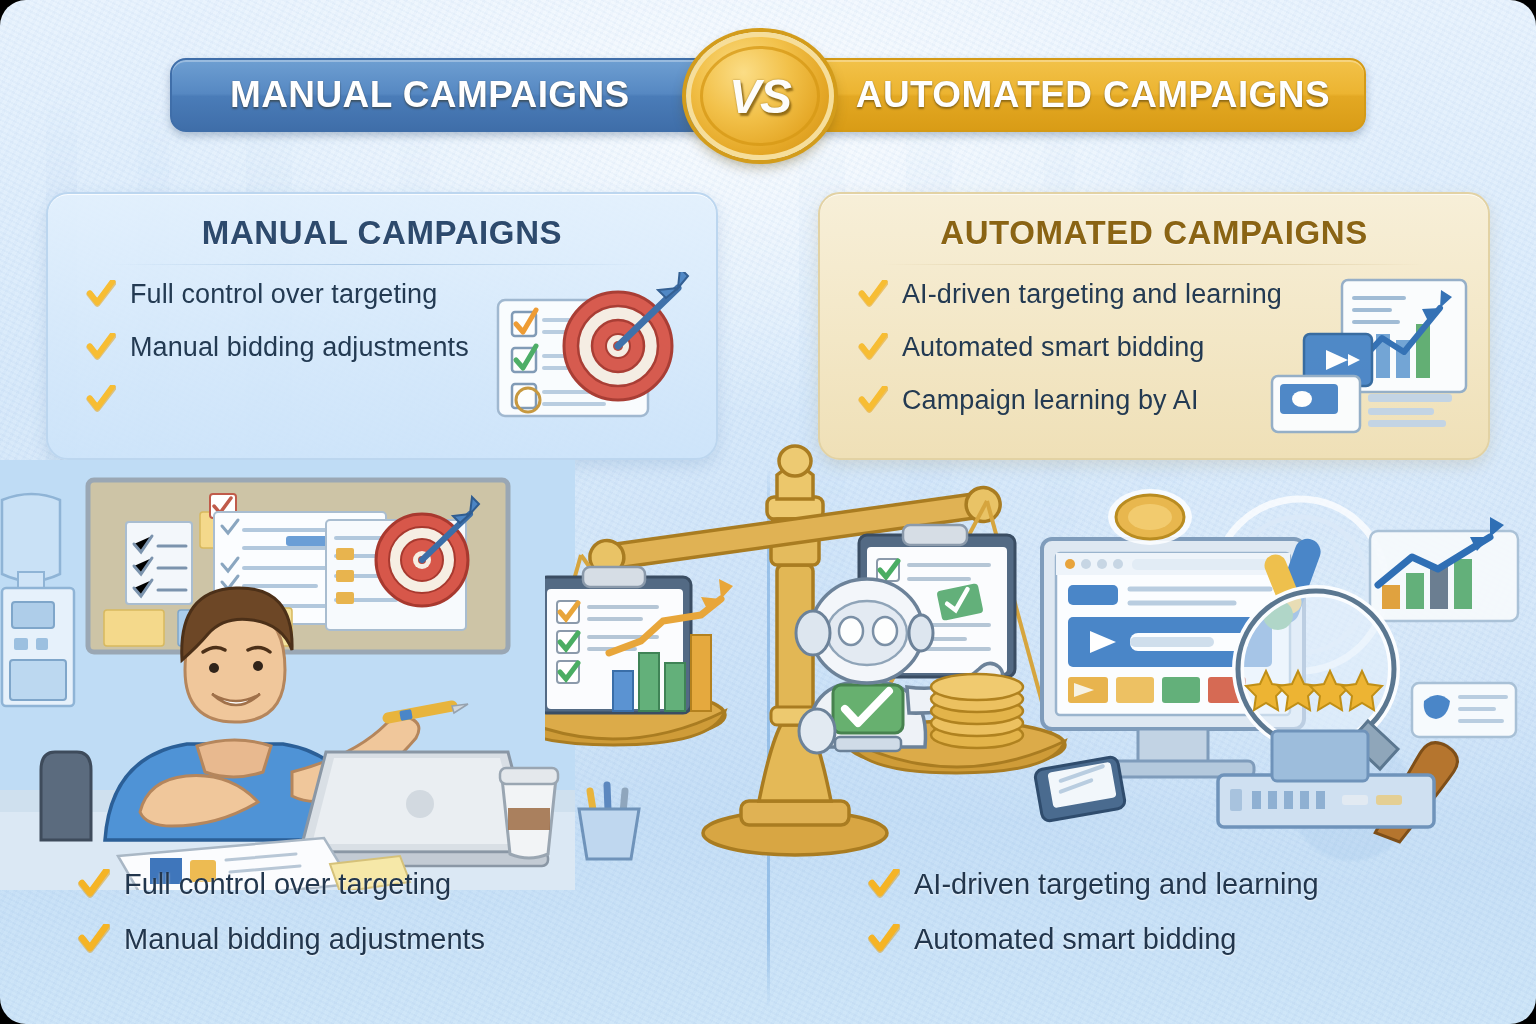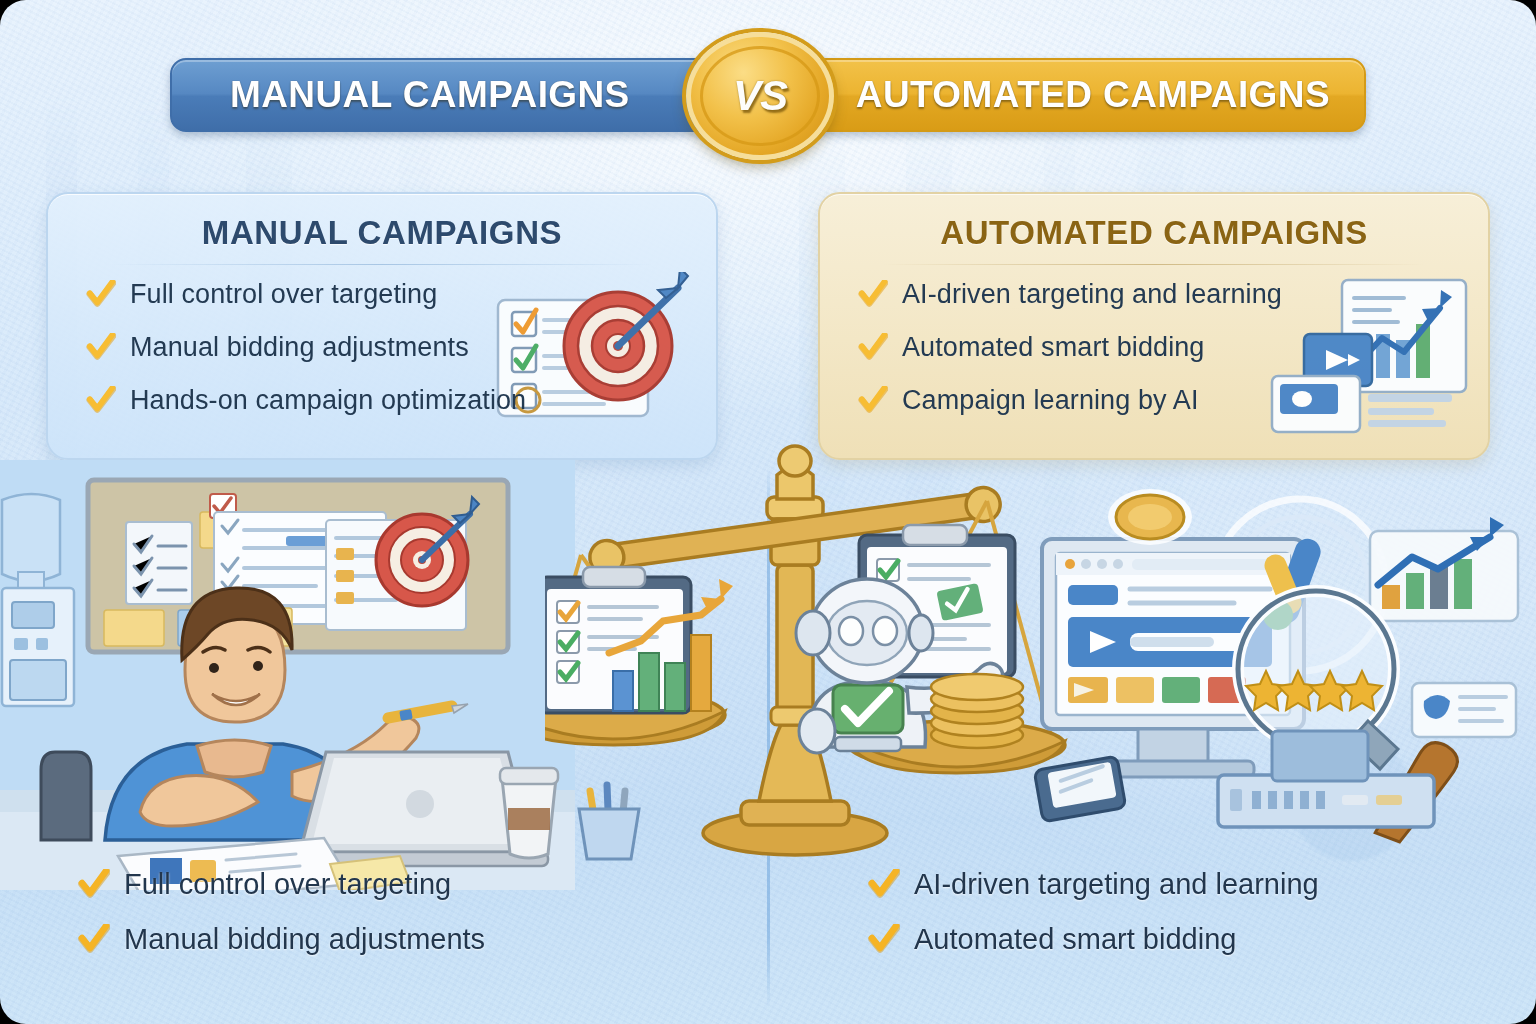--- a/index.html
+++ b/index.html
@@ -66,21 +66,21 @@
       radial-gradient(circle at 38% 30%, #fbdd86 0%, #f2c14a 38%, #e5a827 68%, #cf8f14 100%);
     border:5px solid #f6de9a;
     box-shadow:0 0 0 4px #d39c1b, 0 6px 14px rgba(90,70,10,.45);
     display:flex; align-items:center; justify-content:center; z-index:4;
   }
   .vscoin::after{
     content:""; position:absolute; inset:9px; border-radius:50%;
     border:3px solid rgba(214,152,22,.75);
   }
   .vscoin b{
-    position:relative; z-index:2; font-size:42px; font-weight:bold; color:#fdfdfb; font-style:italic;
+    position:relative; z-index:2; font-size:48px; font-weight:bold; color:#fdfdfb; font-style:italic;
     text-shadow:2px 3px 2px rgba(120,85,10,.75), 0 0 2px rgba(110,80,10,.6);
     letter-spacing:-1px;
   }
 
   
   .card{
     position:absolute; top:192px; width:672px; height:268px; border-radius:22px;
     padding:20px 26px 16px 26px;
   }
   .card.left{
@@ -162,21 +162,20 @@
           <path d="M4 15 L12 25 L29 3" fill="none" stroke="#e4a21a" stroke-width="7" stroke-linecap="round" stroke-linejoin="round" opacity=".55"></path>
           <path d="M4 14 L12 24 L28 2" fill="none" stroke="#f7bd33" stroke-width="6" stroke-linecap="round" stroke-linejoin="round"></path>
         </svg>
         <span class="txt">Manual bidding adjustments</span>
       </li>
       <li>
         <svg class="chk" viewBox="0 0 32 32">
           <path d="M4 15 L12 25 L29 3" fill="none" stroke="#e4a21a" stroke-width="7" stroke-linecap="round" stroke-linejoin="round" opacity=".55"></path>
           <path d="M4 14 L12 24 L28 2" fill="none" stroke="#f7bd33" stroke-width="6" stroke-linecap="round" stroke-linejoin="round"></path>
         </svg>
-        <span class="txt">Hands-on campaign optimization</span>
       </li>
     </ul>
 
     <svg class="cardart" viewBox="0 0 210 170">
       <rect x="6" y="28" width="150" height="116" rx="7" fill="#fbfdff" stroke="#9fb7cf" stroke-width="2.5"></rect>
       <g stroke="#b9cde0" stroke-width="4" stroke-linecap="round">
         <line x1="52" y1="48" x2="132" y2="48"></line>
           <line x1="52" y1="60" x2="112" y2="60"></line>
         <line x1="52" y1="84" x2="132" y2="84"></line>
           <line x1="52" y1="96" x2="106" y2="96"></line>

